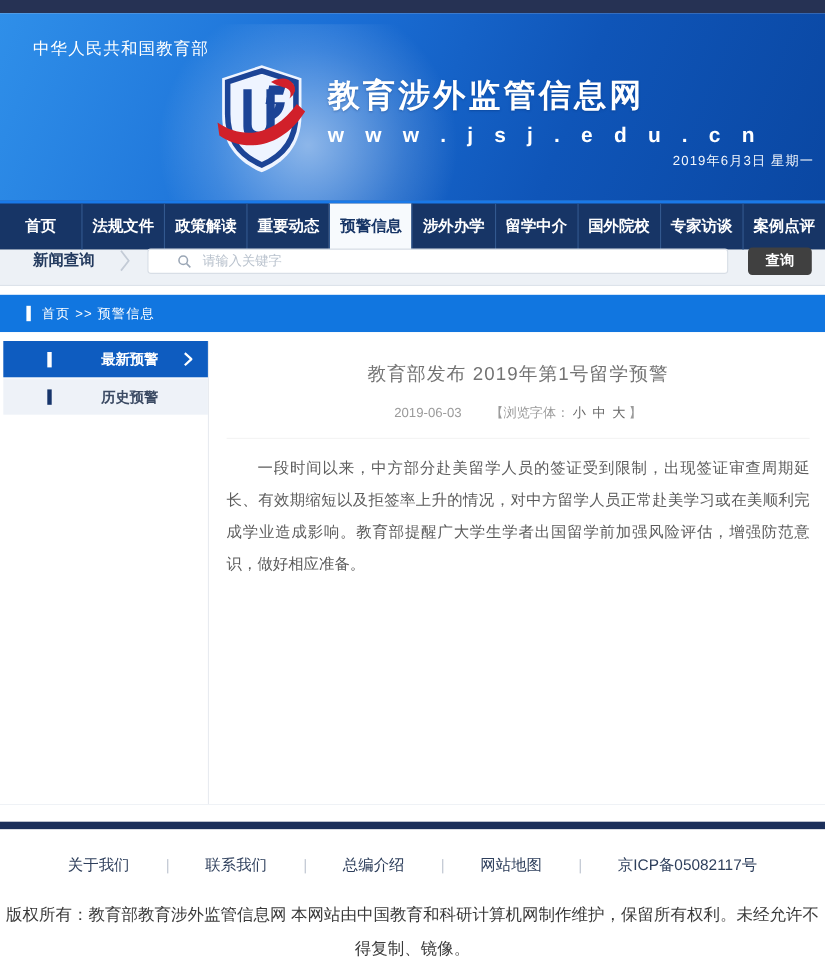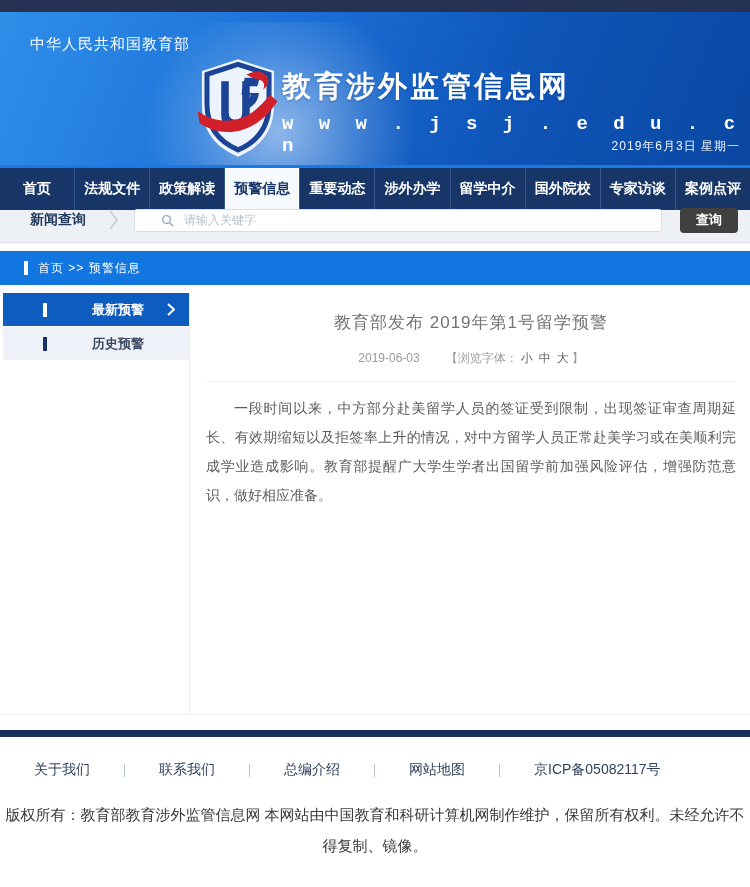--- a/index.html
+++ b/index.html
@@ -4,27 +4,27 @@
 <style>
   * { margin:0; padding:0; box-sizing:border-box; }
   html,body { background:#ffffff; }
   body { font-family:"Liberation Sans","DejaVu Sans",sans-serif; }
   .page { position:relative; width:750px; height:887px; margin:0 auto; background:#fff; overflow:hidden; }
 
   
   .top-strip { height:12px; background:#263254; }
 
   
-  .banner { position:relative; height:153px;
+  .banner { position:relative; height:170px;
     background:linear-gradient(112deg,#2f8fe9 0%,#1b6fd6 38%,#0f55b8 68%,#0a47a2 100%); overflow:hidden; }
   .banner::before { content:""; position:absolute; left:120px; top:10px; width:320px; height:200px;
     background:radial-gradient(circle at 50% 55%, rgba(255,255,255,.5) 0%, rgba(255,255,255,.15) 45%, rgba(255,255,255,0) 70%); }
   .ministry { position:absolute; left:30px; top:23px; color:#ffffff; font-size:15px; letter-spacing:1px; }
   .logo { position:absolute; left:196px; top:44px; width:84px; height:104px; }
-  .brand { position:absolute; left:282px; top:55px; color:#fff;font-family:Liberation Mono, monospace; }
+  .brand { position:absolute; left:298px; top:55px; color:#fff; }
   .brand-title { font-size:29px; font-weight:bold; letter-spacing:3px; text-shadow:0 1px 2px rgba(0,40,100,.35); }
   .brand-url { margin-top:6px; font-size:19px; letter-spacing:7px; font-weight:bold; }
   .banner-date { position:absolute; right:10px; top:126px; color:#f2f6fc; font-size:12px; letter-spacing:1px; }
 
   
   .nav { display:flex; height:45px; background:#173566; border-top:3px solid #1a79e8; }
   .nav-item { flex:1; display:flex; align-items:center; justify-content:center;
     color:#ffffff; font-size:14px; font-weight:bold; border-left:1px solid #33598f; cursor:pointer; }
   .nav-item:first-child { border-left:none; }
   .nav-item.active { background:#f7fafd; color:#173566; }
@@ -65,21 +65,21 @@
   .art-meta { text-align:center; margin-top:16px; font-size:12px; color:#9b9b9b; }
   .art-meta .d { margin-right:26px; }
   .art-meta .sz { color:#666; cursor:pointer; margin:0 3px; }
   .art-body { margin-top:14px; border-top:1px solid #f3f3f3; padding-top:12px;
     font-size:14px; color:#5c5c5c; line-height:29px; text-align:justify; text-indent:2em; }
 
   
   .footer-gap { height:15px; background:#fff; }
   .navy-bar { height:7px; background:#1b2f5a; }
   .footer { background:#fff; padding-top:24px; }
-  .f-links { display:flex; align-items:center; gap:0; }
+  .f-links { display:flex; align-items:center; justify-content:center; gap:0; }
   .f-link { font-size:14px; color:#2e3f5c; padding:0 34px; cursor:pointer; white-space:nowrap; }
   .f-sep { width:1px; height:13px; background:#b9c0cc; }
   .copyright { margin:20px auto 0; width:742px; text-align:center; font-size:15px; color:#3a3a3a; line-height:31px; }
   .security { display:flex; align-items:center; justify-content:center; margin-top:26px; font-size:12px; color:#444; }
   .badge { width:15px; height:16px; margin-right:5px; flex:none; }
   .sec-no { margin-right:28px; }
 </style>
 </head>
 <body>
 
@@ -104,22 +104,22 @@
       <div class="brand-url">w w w . j s j . e d u . c n</div>
     </div>
 
     <div class="banner-date">2019年6月3日 星期一</div>
   </div>
 
   <div class="nav">
     <div class="nav-item">首页</div>
     <div class="nav-item">法规文件</div>
     <div class="nav-item">政策解读</div>
+    <div class="nav-item">重要动态</div>
     <div class="nav-item active">预警信息</div>
-    <div class="nav-item">重要动态</div>
     <div class="nav-item">涉外办学</div>
     <div class="nav-item">留学中介</div>
     <div class="nav-item">国外院校</div>
     <div class="nav-item">专家访谈</div>
     <div class="nav-item">案例点评</div>
   </div>
 
   <div class="search-strip">
     <span class="search-label">新闻查询</span>
     <svg class="search-chev" viewBox="0 0 12 20">

